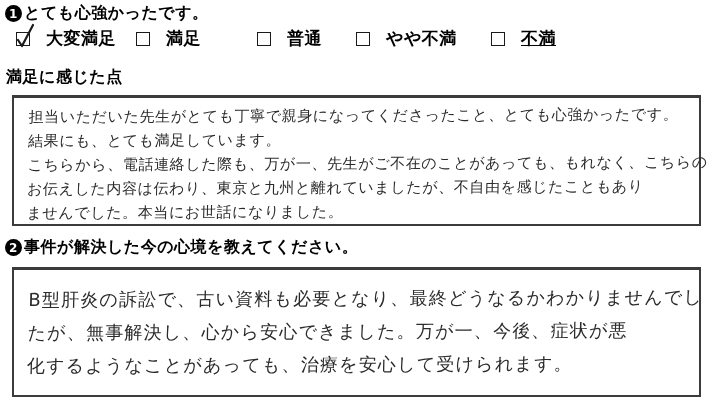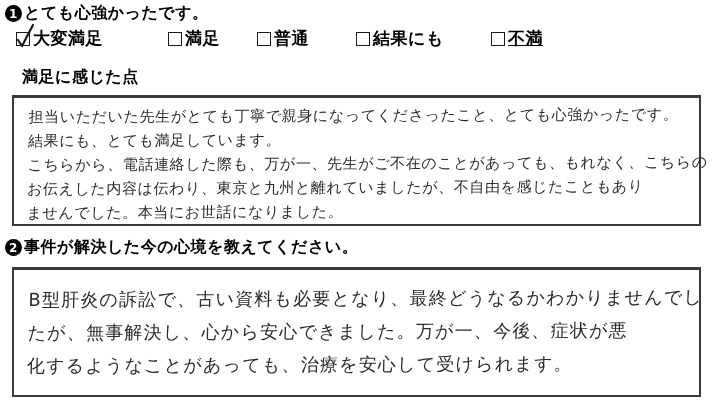--- a/index.html
+++ b/index.html
@@ -38,21 +38,21 @@
     font-size: 12px;
     font-weight: bold;
     font-family: "DejaVu Sans", sans-serif;
     flex: 0 0 auto;
   }
   .options-row .option {
     position: absolute;
     top: 27px;
     display: flex;
     align-items: center;
-    gap: 3px;
+    gap: 16px;
     font-size: 17px;
     font-weight: bold;
     letter-spacing: 0.5px;
     white-space: nowrap;
     cursor: default;
   }
   .checkbox {
     position: relative;
     display: inline-block;
     width: 14px;
@@ -120,43 +120,43 @@
 
     <div class="option" style="left:16px;">
       <span class="checkbox">
         <svg class="checkmark" width="24" height="26" viewBox="0 0 24 26">
           <path d="M3 17 L7 23 L18 2" fill="none" stroke="#1a1a1a" stroke-width="2.2" stroke-linecap="round" stroke-linejoin="round"></path>
         </svg>
       </span>
       <span class="option-label">大変満足</span>
     </div>
 
-    <div class="option" style="left:168px;">
+    <div class="option" style="left:136px;">
       <span class="checkbox"></span>
       <span class="option-label">満足</span>
     </div>
 
     <div class="option" style="left:257px;font-family:Liberation Mono, monospace;">
       <span class="checkbox"></span>
       <span class="option-label">普通</span>
     </div>
 
     <div class="option" style="left:356px;">
       <span class="checkbox"></span>
-      <span class="option-label">結果にも</span>
+      <span class="option-label">やや不満</span>
     </div>
 
     <div class="option" style="left:491px;text-decoration:underline;">
       <span class="checkbox"></span>
       <span class="option-label">不満</span>
     </div>
 
   </div>
 
-  <div class="section-label" style="left:22px; top:67px;">満足に感じた点</div>
+  <div class="section-label" style="left:6px; top:67px;">満足に感じた点</div>
 
   <div class="answer-box box1">
     <div class="handwriting">
       <div class="hw-line">担当いただいた先生がとても丁寧で親身になってくださったこと、とても心強かったです。</div>
       <div class="hw-line">結果にも、とても満足しています。</div>
       <div class="hw-line">こちらから、電話連絡した際も、万が一、先生がご不在のことがあっても、もれなく、こちらの</div>
       <div class="hw-line">お伝えした内容は伝わり、東京と九州と離れていましたが、不自由を感じたこともあり</div>
       <div class="hw-line">ませんでした。本当にお世話になりました。</div>
     </div>
   </div>

